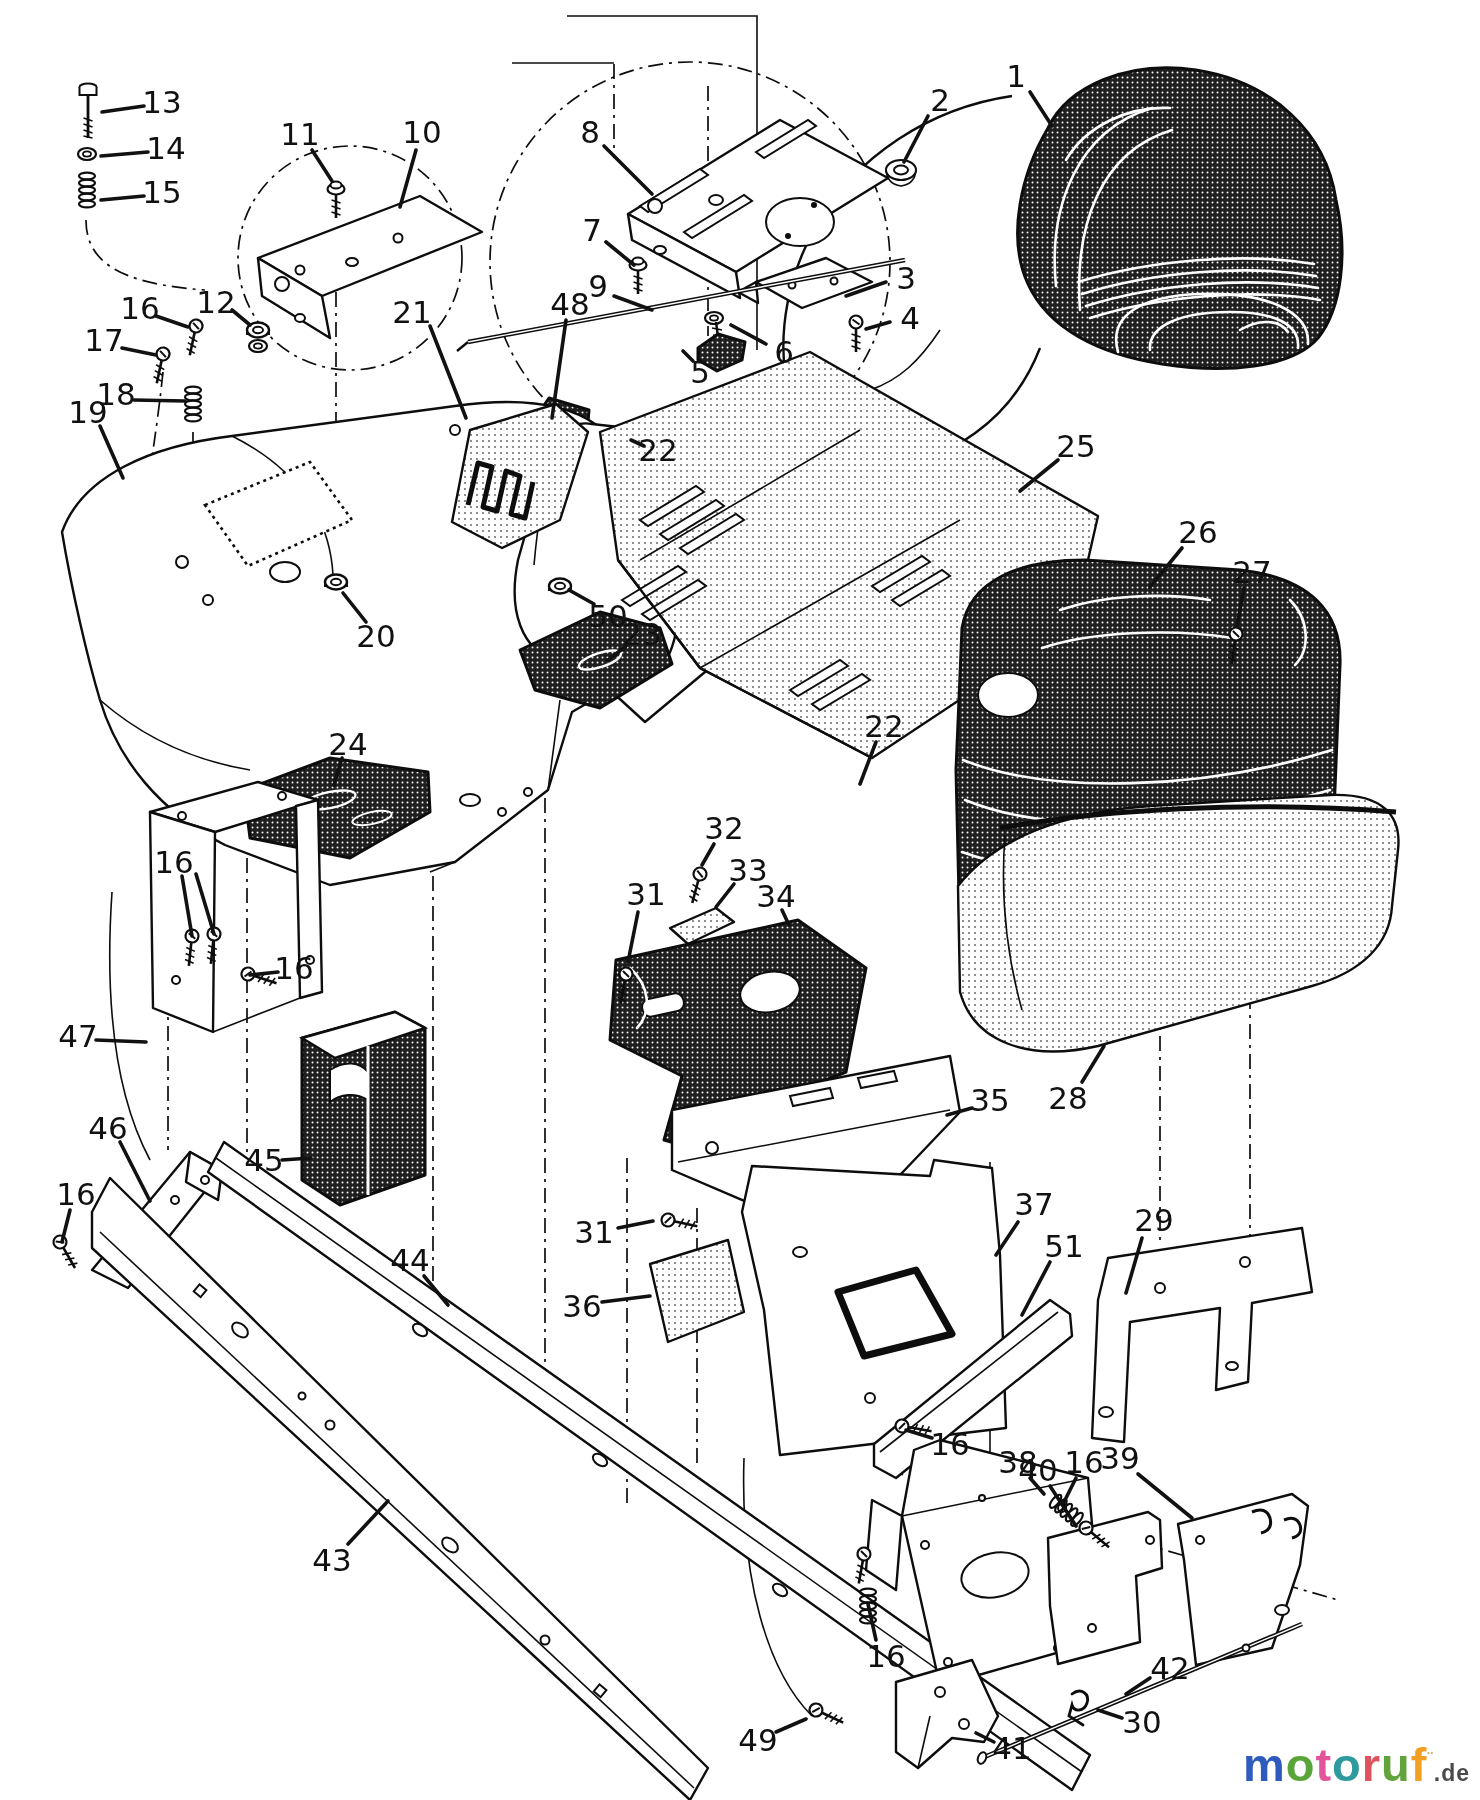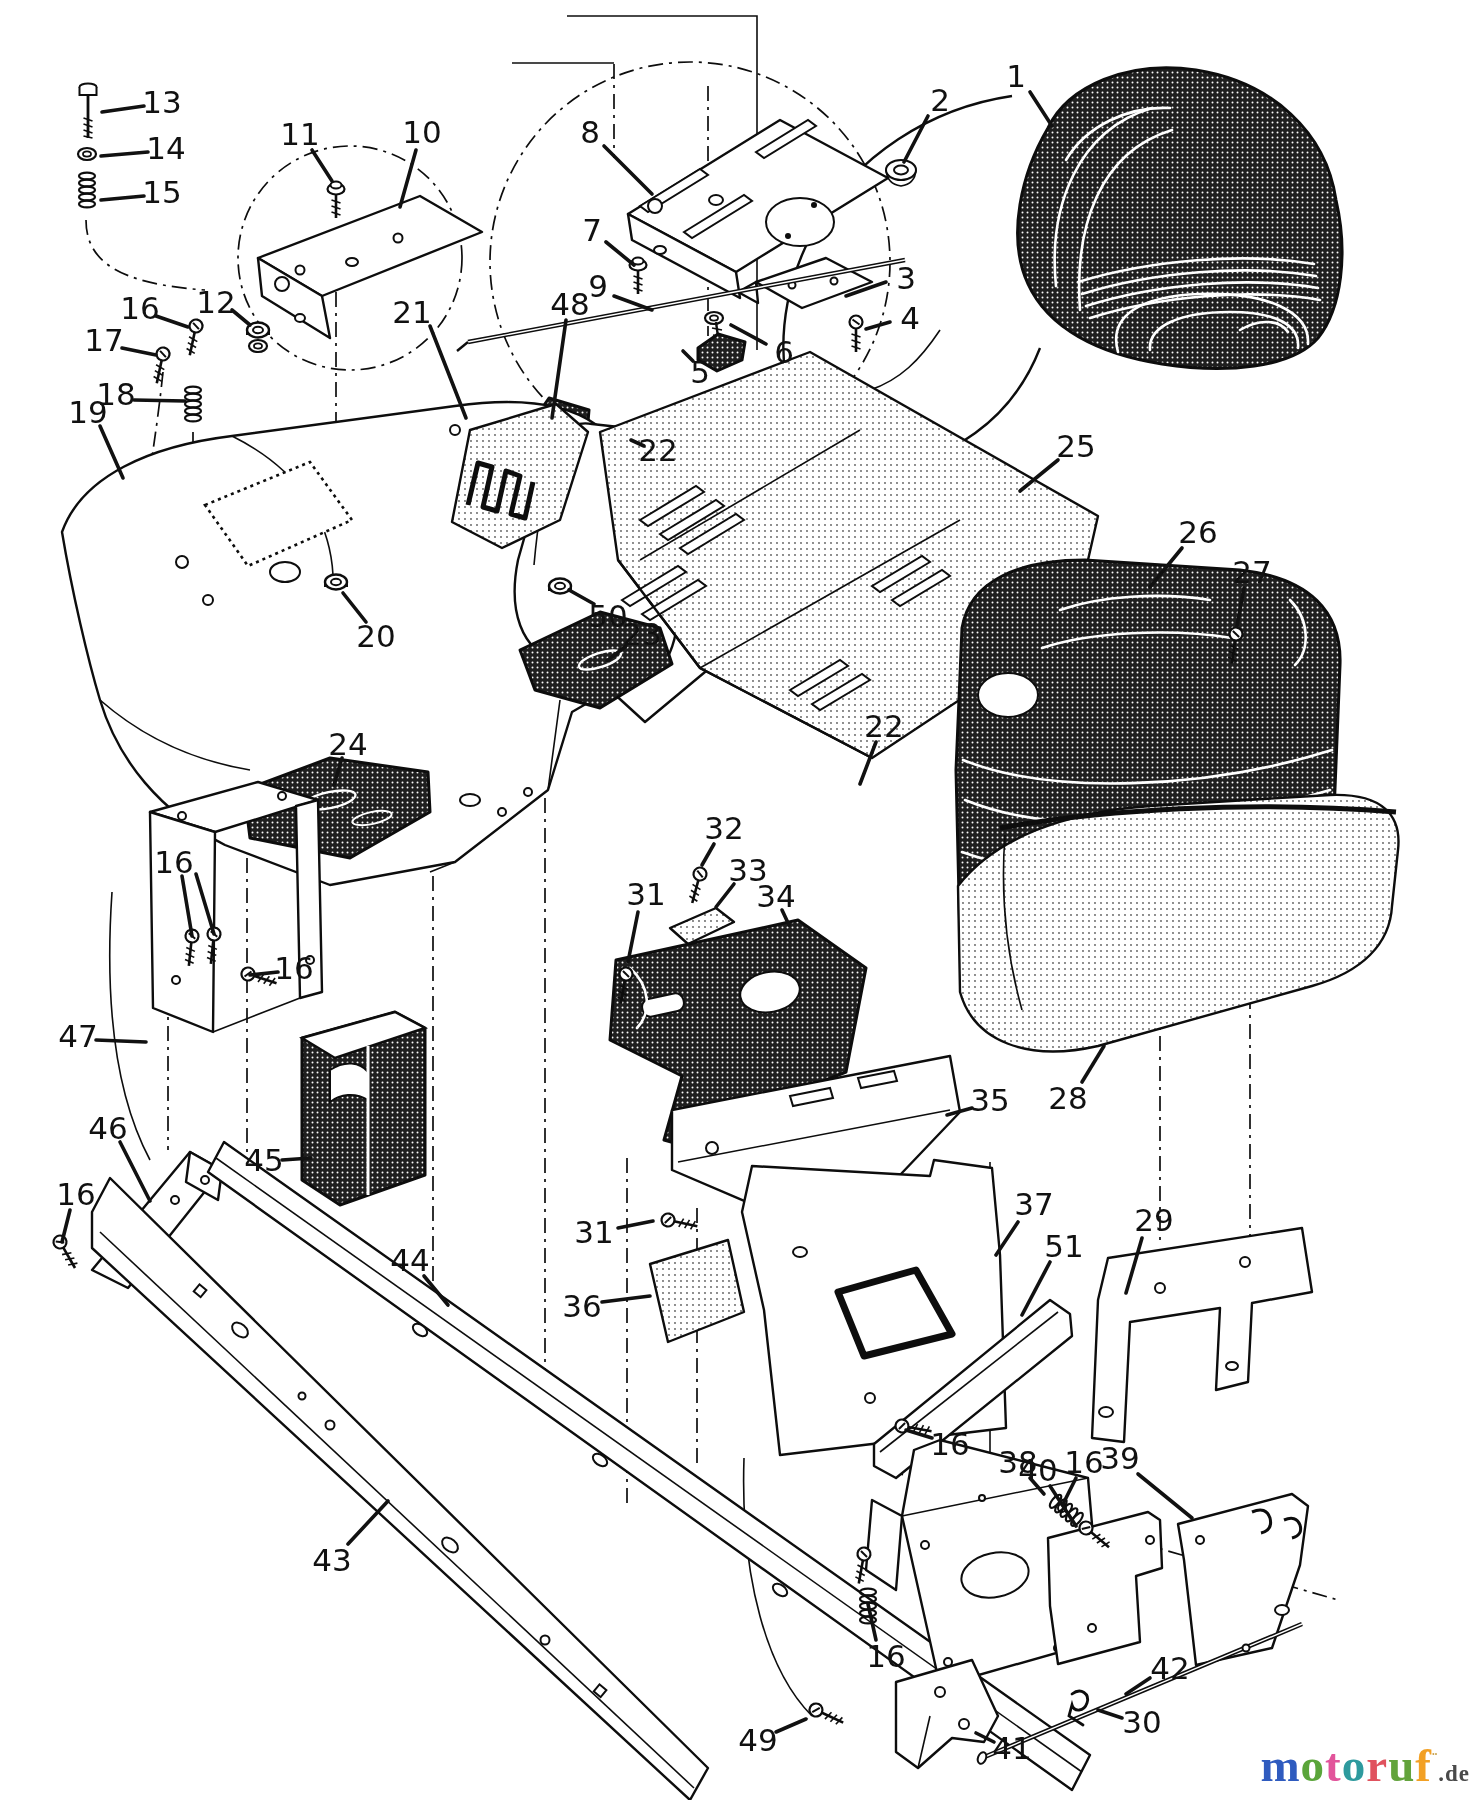--- a/index.html
+++ b/index.html
@@ -9,21 +9,21 @@
   .sheet{fill:#ffffff;stroke:#0d0d0d;stroke-width:2.4;stroke-linejoin:round;}
   .thin{fill:none;stroke:#0d0d0d;stroke-width:1.6;}
   .med{fill:none;stroke:#0d0d0d;stroke-width:2.4;}
   .dark{fill:url(#ph);stroke:#0d0d0d;stroke-width:3;stroke-linejoin:round;}
   .dot{fill:url(#ps);stroke:#0d0d0d;stroke-width:2.4;stroke-linejoin:round;}
   .wline{fill:none;stroke:#ffffff;stroke-width:2.6;stroke-linecap:round;}
   .dashdot{fill:none;stroke:#0d0d0d;stroke-width:1.7;stroke-dasharray:15 6 3 6;}
   .hole{fill:#ffffff;stroke:#0d0d0d;stroke-width:2;}
   .callout-text{font-family:"DejaVu Sans",sans-serif;font-size:31px;fill:#111;}
   .leader{stroke:#111;stroke-width:3.6;stroke-linecap:round;}
-  .logo{position:absolute;right:10px;bottom:8px;font-family:Liberation Serif, serif;
+  .logo{position:absolute;right:10px;bottom:8px;font-family:Liberation Sans, sans-serif;
         font-weight:bold;font-size:47px;letter-spacing:1px;white-space:nowrap;}
   .logo .suffix{font-size:23px;font-weight:bold;}
   .logo .tm{font-size:16px;vertical-align:super;color:#c9a24b;}
 </style>
 </head>
 <body>
 <div class="stage">
 
 <svg width="1480" height="1800" viewBox="0 0 1480 1800">
   <defs>

